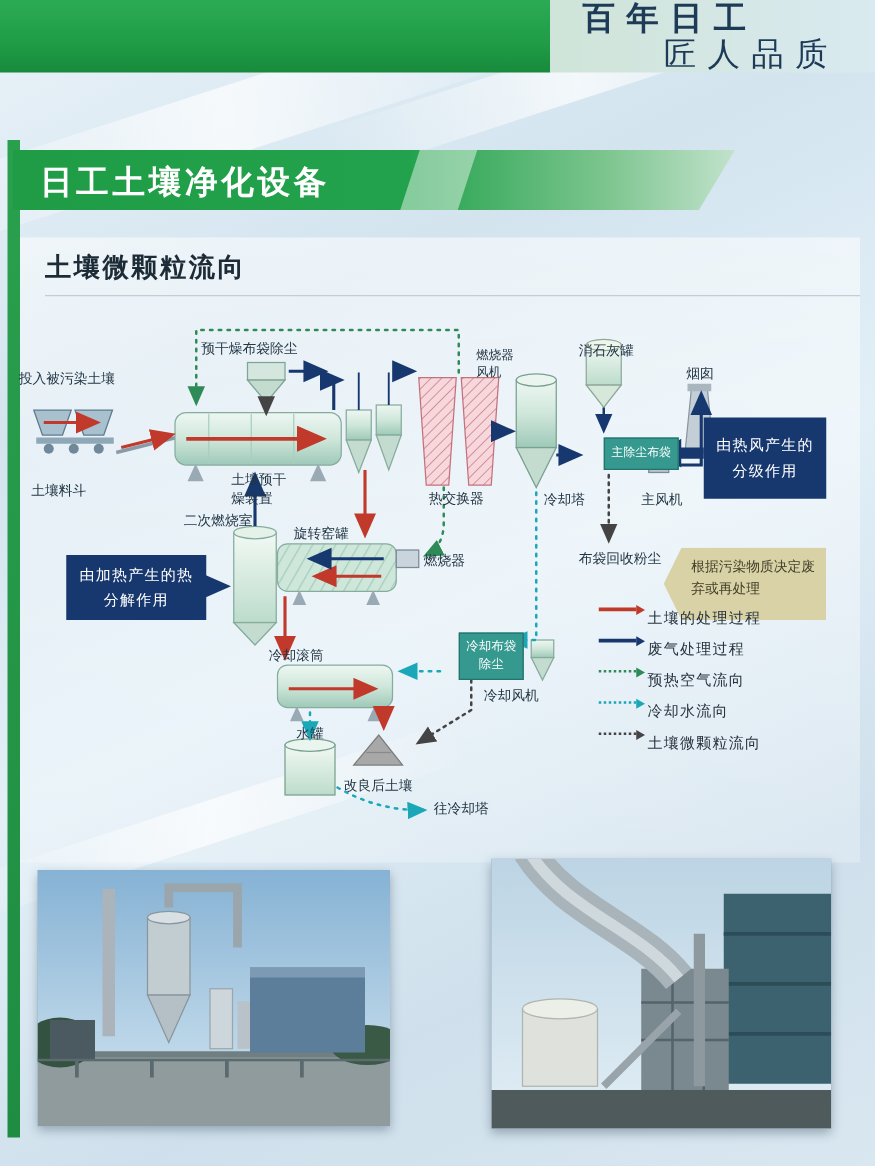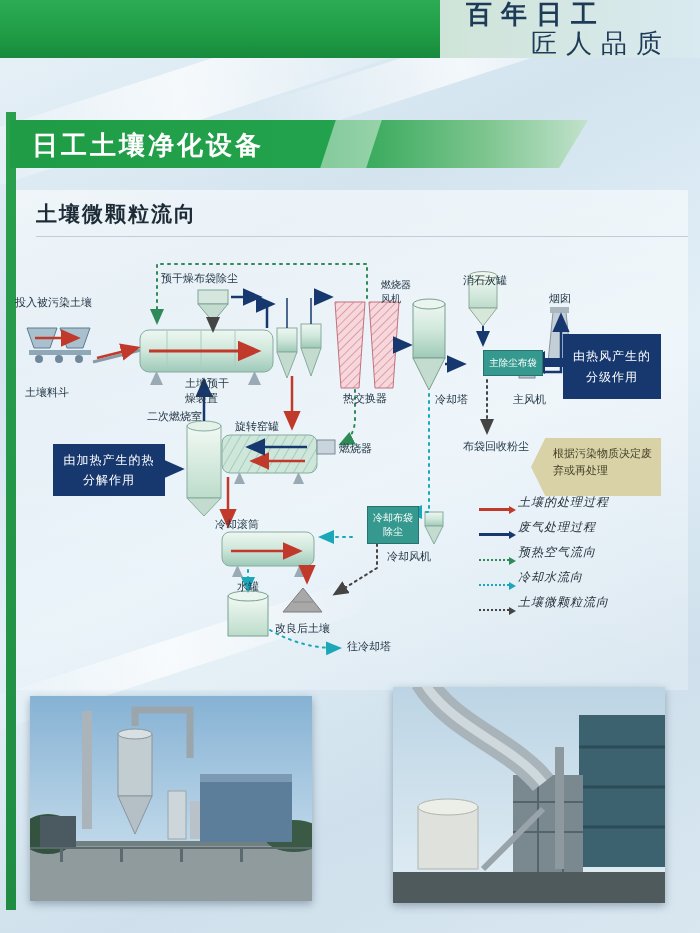--- a/index.html
+++ b/index.html
@@ -44,21 +44,21 @@
   .box-navy{position:absolute;background:#17386e;color:#ffffff;font-size:12px;text-align:center;
     display:flex;align-items:center;justify-content:center;line-height:1.7;padding:4px 8px;box-sizing:border-box;letter-spacing:1px;}
   .box-teal{position:absolute;background:#35998f;color:#ffffff;text-align:center;box-sizing:border-box;
     display:flex;align-items:center;justify-content:center;line-height:1.4;border:1px solid #25736b;margin-left:16px;}
   .box-tan{position:absolute;background:#d9d2a6;color:#44402a;font-size:11px;line-height:1.55;
     padding:7px 6px 7px 22px;box-sizing:border-box;
     clip-path:polygon(0 50%,11% 0,100% 0,100% 100%,11% 100%);}
 
   
   .legend{position:absolute;left:464px;top:236px;width:190px;}
-  .lrow{display:flex;align-items:flex-end;height:25px;font-style:italic;}
+  .lrow{display:flex;align-items:flex-start;height:25px;}
   .ls{display:block;width:30px;margin-right:9px;position:relative;flex:none;}
   .ls::after{content:"";position:absolute;left:100%;top:50%;transform:translateY(-50%);
     border-left:7px solid currentColor;border-top:4.5px solid transparent;border-bottom:4.5px solid transparent;}
   .ls-solid{height:3px;background:currentColor;}
   .ls-dot{height:0;border-top:2px dotted currentColor;}
   .c-red{color:#c0392b;}.c-navy{color:#17386e;}.c-green{color:#2e8b57;}.c-cyan{color:#1aa7b8;}.c-dark{color:#444444;}
   .lrow span.txt{font-size:12px;color:#26323c;letter-spacing:1px;}
 
   
   .photo{position:absolute;box-shadow:0 3px 8px rgba(30,50,70,.35);overflow:hidden;background:#9ab4c8;}

